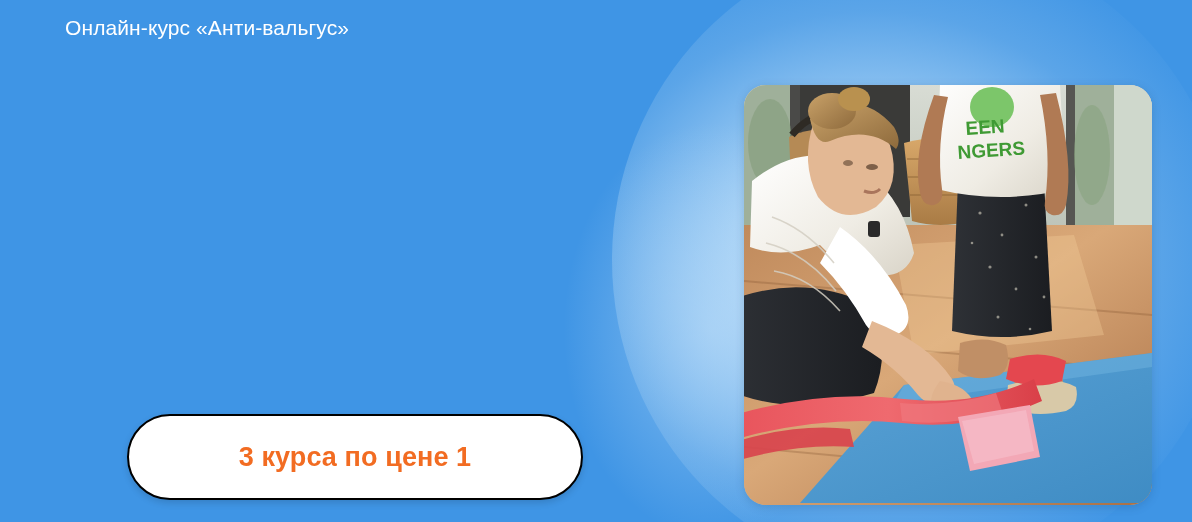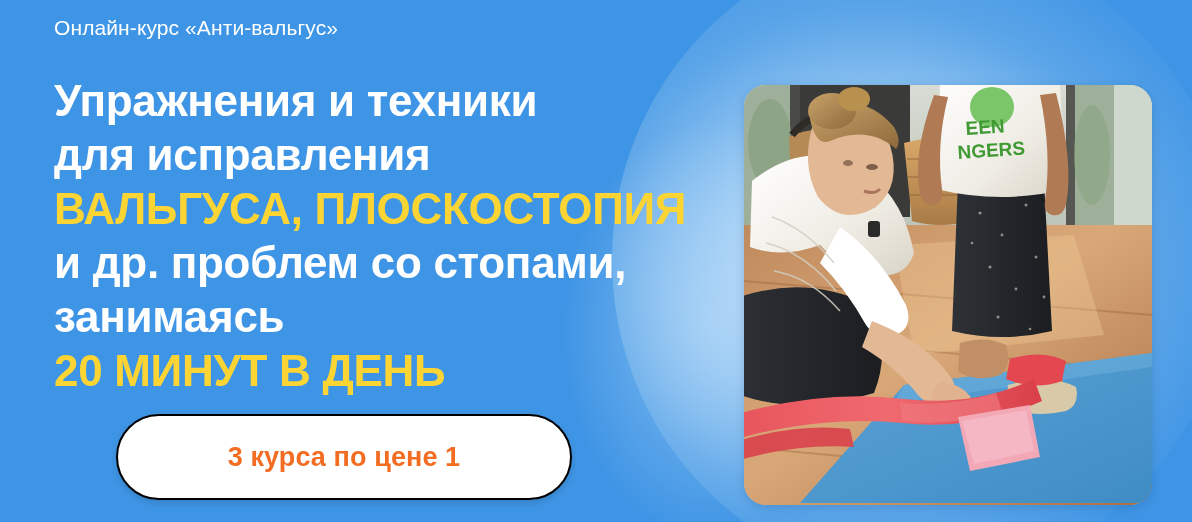--- a/index.html
+++ b/index.html
@@ -47,21 +47,21 @@
     border-radius: 50%;
     background: radial-gradient(ellipse at 50% 50%,
                  rgba(190,222,249,0.55) 0%,
                  rgba(63,149,229,0) 70%);
     pointer-events: none;
   }
 
   
   .content {
     position: absolute;
-    left: 54px;
+    left: 65px;
     top: 0;
     width: 700px;
     height: 522px;
   }
 
   .kicker {
     position: absolute;
     left: 0;
     top: 16px;
     font-size: 21px;
@@ -134,28 +134,20 @@
 
 <div class="banner">
 
   <div class="glow"></div>
   <div class="glow2"></div>
 
   <div class="content">
 
     <div class="kicker">Онлайн-курс «Анти-вальгус»</div>
 
-    <div class="headline">
-      <span class="hl-line">Упражнения и техники</span>
-      <span class="hl-line">для исправления</span>
-      <span class="hl-line accent">ВАЛЬГУСА, ПЛОСКОСТОПИЯ</span>
-      <span class="hl-line">и др. проблем со стопами,</span>
-      <span class="hl-line">занимаясь</span>
-      <span class="hl-line accent">20 МИНУТ В ДЕНЬ</span>
-    </div>
 
     <div class="cta">
       <span class="cta-label">3 курса по цене 1</span>
     </div>
 
   </div>
 
   <div class="photo">
     <svg viewBox="0 0 408 420" preserveAspectRatio="xMidYMid slice">
       <defs>

